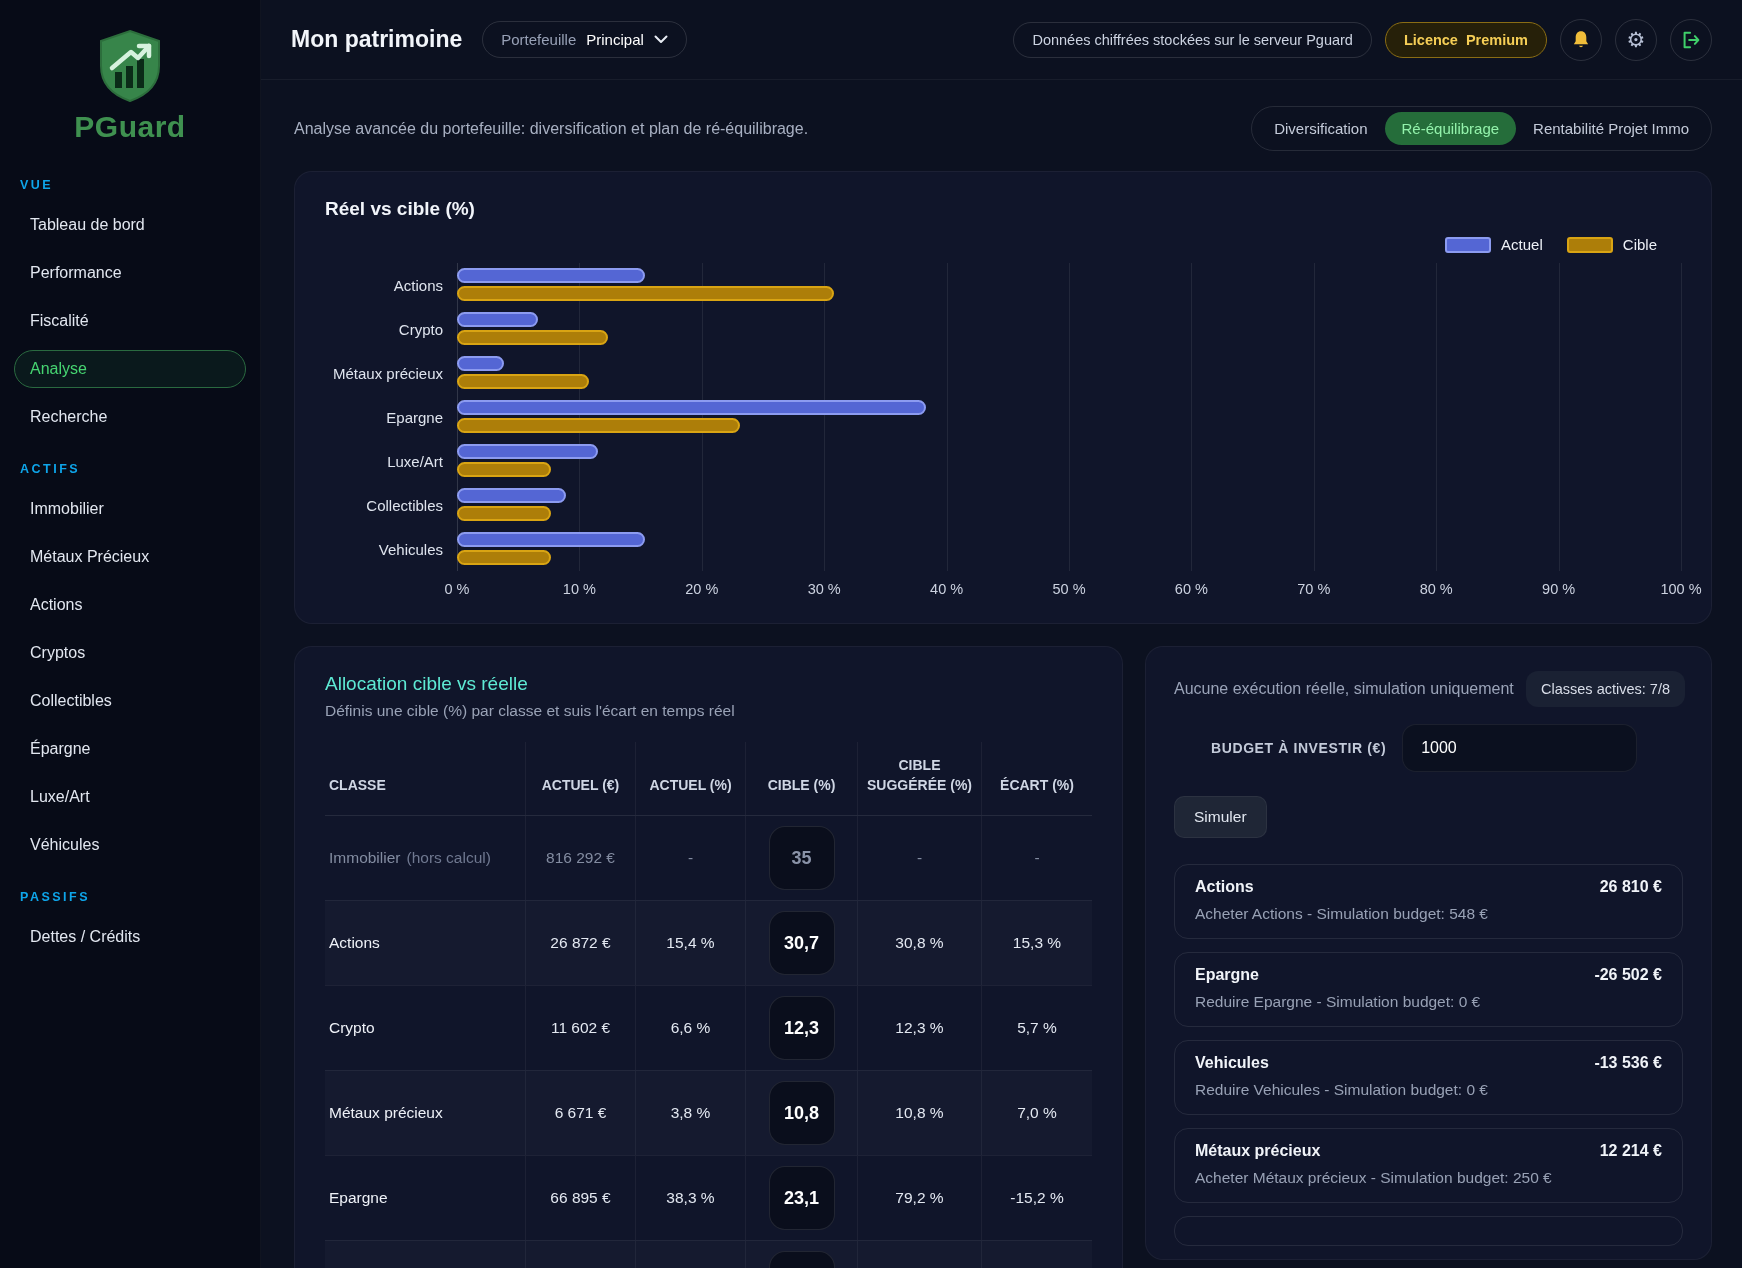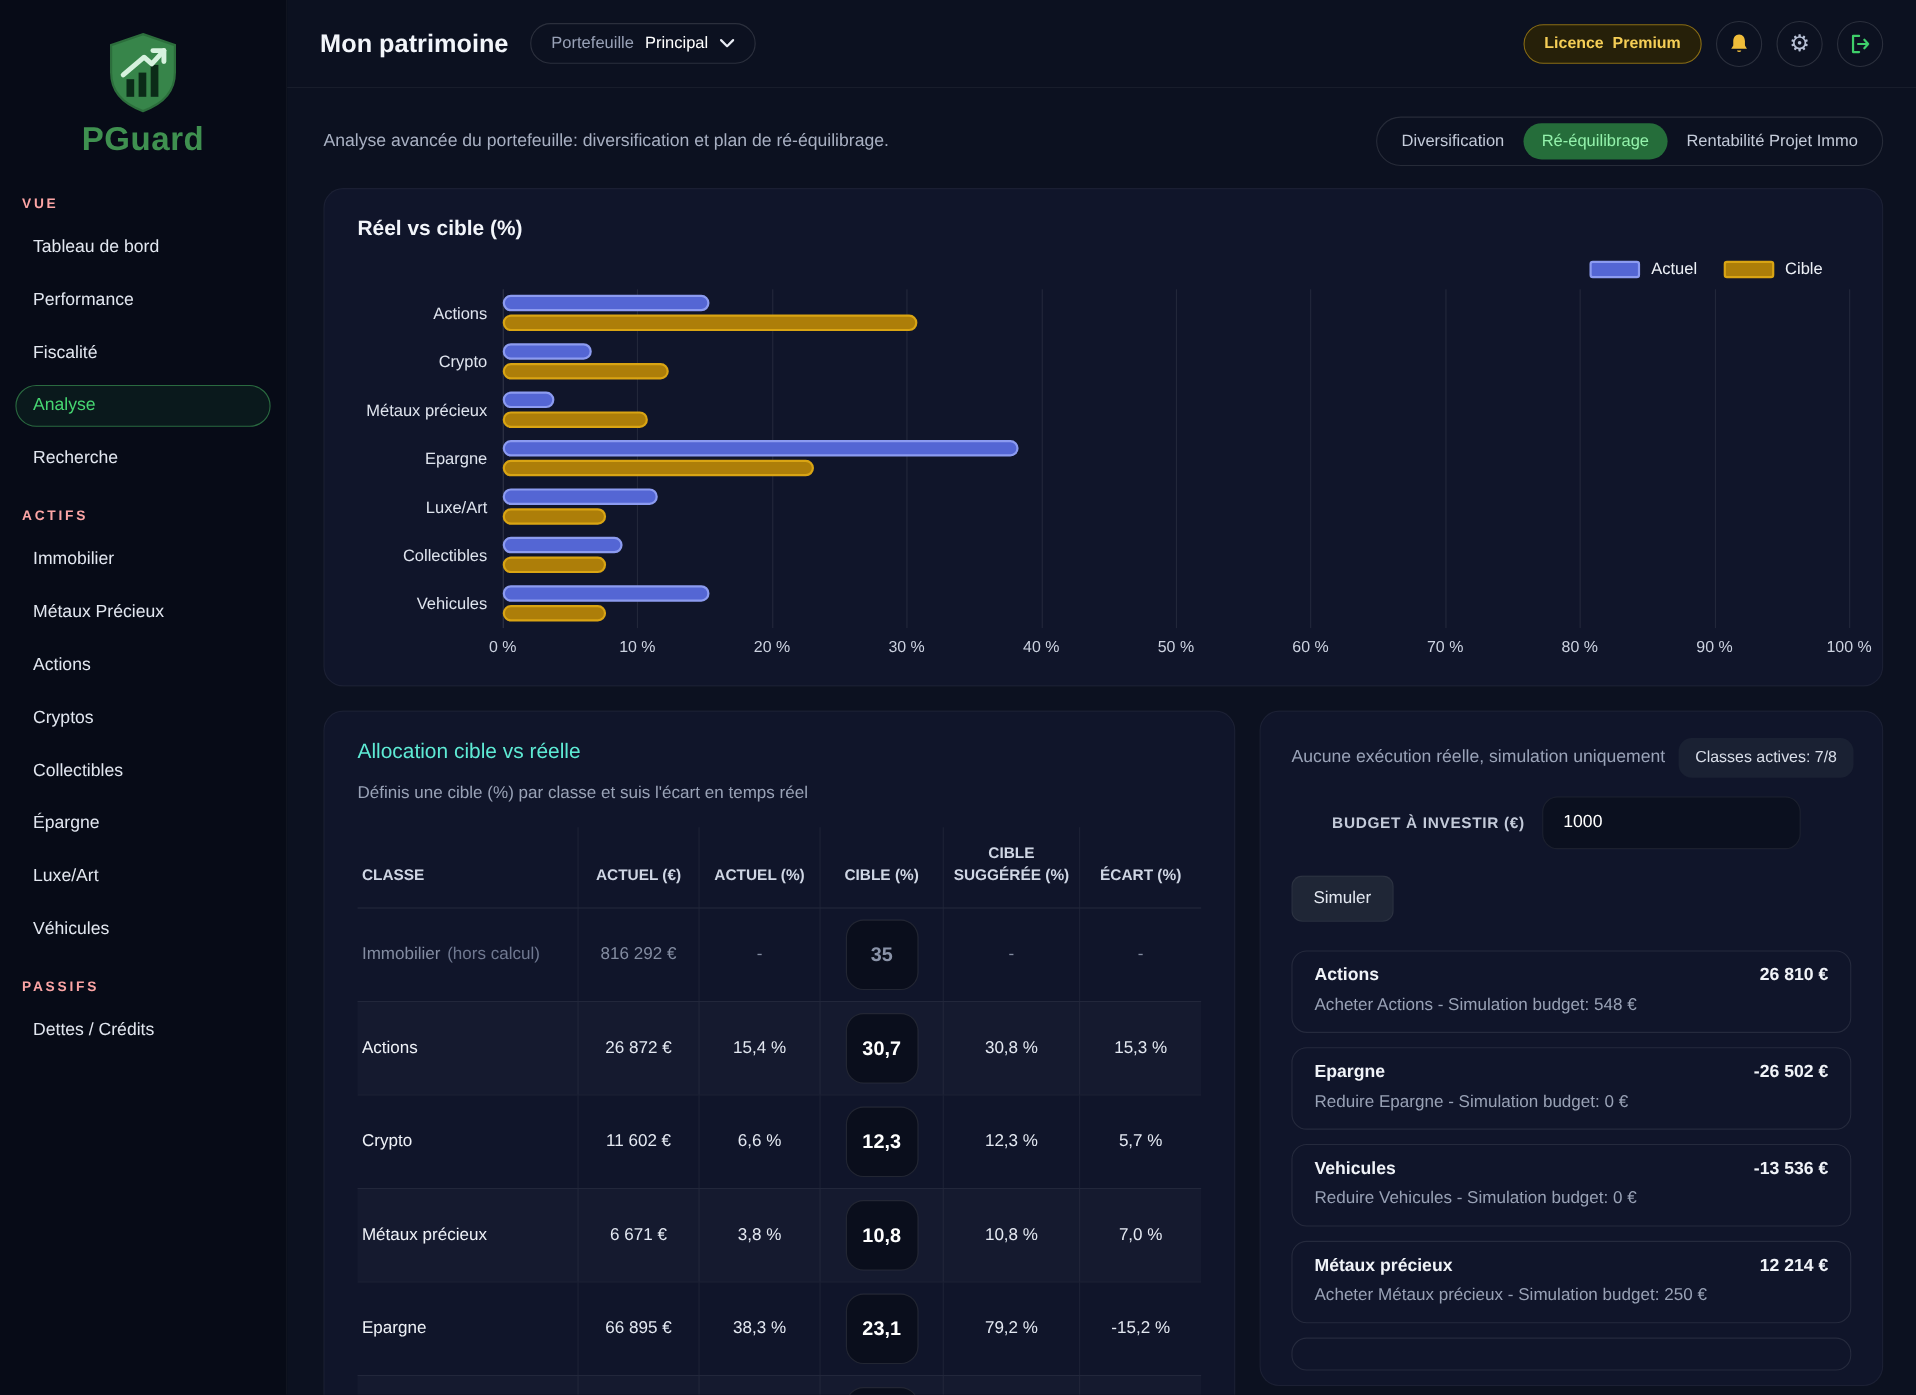--- a/index.html
+++ b/index.html
@@ -5,21 +5,21 @@
   * { margin:0; padding:0; box-sizing:border-box; }
   html,body { width:1742px; height:1268px; overflow:hidden; background:#0c1120;
     font-family:"Liberation Sans", sans-serif; color:#e8ecf4; }
   .app { display:flex; width:100%; height:100%; }
 
   
   .sidebar { width:261px; min-width:261px; height:100%; background:#070b17;
     border-right:1px solid rgba(255,255,255,0.04); padding:26px 0 0 0; }
   .logo-wrap { display:flex; flex-direction:column; align-items:center; margin-bottom:34px; }
   .logo-text { font-size:30px; font-weight:bold; color:#3f9150; margin-top:6px; letter-spacing:.5px; }
-  .nav-section-label { font-size:12.5px; font-weight:bold; letter-spacing:2.5px; color:#fca5a5;
+  .nav-section-label { font-size:12.5px; font-weight:bold; letter-spacing:2.5px; color:#0ea5e9;
     padding:0 0 0 20px; margin:26px 0 14px 0; }
   .nav-item { font-size:16px; color:#e2e7f0; padding:10px 16px; margin:2px 14px 10px 14px;
     border-radius:999px; cursor:pointer; }
   .nav-item.active { color:#46d571; background:rgba(63,207,106,0.07); border:1px solid #2a6a40;
     padding:9px 15px; }
 
   
   .main { flex:1; display:flex; flex-direction:column; min-width:0; }
   .topbar { height:80px; min-height:80px; display:flex; align-items:center; gap:20px;
     padding:0 30px 0 30px; border-bottom:1px solid rgba(255,255,255,0.05); }
@@ -69,21 +69,21 @@
   .bar.s1 { top:23px; }
   .ticks { position:relative; height:34px; }
   .tick { position:absolute; top:10px; transform:translateX(-50%); font-size:14.5px; color:#ccd2e0; white-space:nowrap; }
 
   
   .bottom-row { display:flex; gap:22px; margin-top:22px; align-items:flex-start; }
 
   
   .table-card { width:829px; min-width:829px; padding:26px 30px 0 30px; }
   .table-title { font-size:19px; font-weight:normal; color:#5eead4; }
-  .table-subtitle { font-size:15.5px; color:#99a2b6; margin-top:17px; }
+  .table-subtitle { font-size:15.5px; color:#99a2b6; margin-top:7px; }
   .alloc-table { margin-top:22px; }
   .t-head, .t-row { display:grid; grid-template-columns:200px 110px 110px 112px 124px 1fr; }
   .t-head { border-bottom:1px solid rgba(255,255,255,0.09); }
   .th { font-size:14px; font-weight:bold; color:#cfd6e4; text-align:center; padding:14px 8px 20px 8px;
     line-height:1.4; display:flex; align-items:flex-end; justify-content:center; }
   .th:first-child { justify-content:flex-start; text-align:left; padding-left:4px; }
   .th + .th { border-left:1px solid rgba(255,255,255,0.055); }
   .t-row { min-height:75px; align-items:center; border-top:1px solid rgba(255,255,255,0.06); }
   .t-row:first-of-type { border-top:none; }
   .t-row.striped { background:rgba(255,255,255,0.022); }
@@ -161,20 +161,21 @@
     <header class="topbar">
       <div class="page-title">Mon patrimoine</div>
       <div class="pill portfolio-pill">
         <span class="portfolio-label">Portefeuille</span>
         <span class="portfolio-value">Principal</span>
         <svg width="14" height="9" viewBox="0 0 14 9">
           <path d="M1.5 1.5 L7 7 L12.5 1.5" fill="none" stroke="#e8ecf4" stroke-width="2" stroke-linecap="round" stroke-linejoin="round"></path>
         </svg>
       </div>
       <div class="topbar-right">
+        <div class="pill server-pill">Données chiffrées stockées sur le serveur Pguard</div>
         <div class="pill license-pill">
           <span>Licence</span>
           <span>Premium</span>
         </div>
         <div class="icon-btn">
           <svg width="22" height="22" viewBox="0 0 24 24">
             <path d="M12 2.5 C8.2 2.5 6.2 5.5 6.2 9.2 V13.4 L4.2 16.6 H19.8 L17.8 13.4 V9.2 C17.8 5.5 15.8 2.5 12 2.5 Z" fill="#f0bd3a"></path>
             <path d="M9.8 18.4 a2.3 2.3 0 0 0 4.4 0 Z" fill="#f0bd3a"></path>
           </svg>
         </div>

